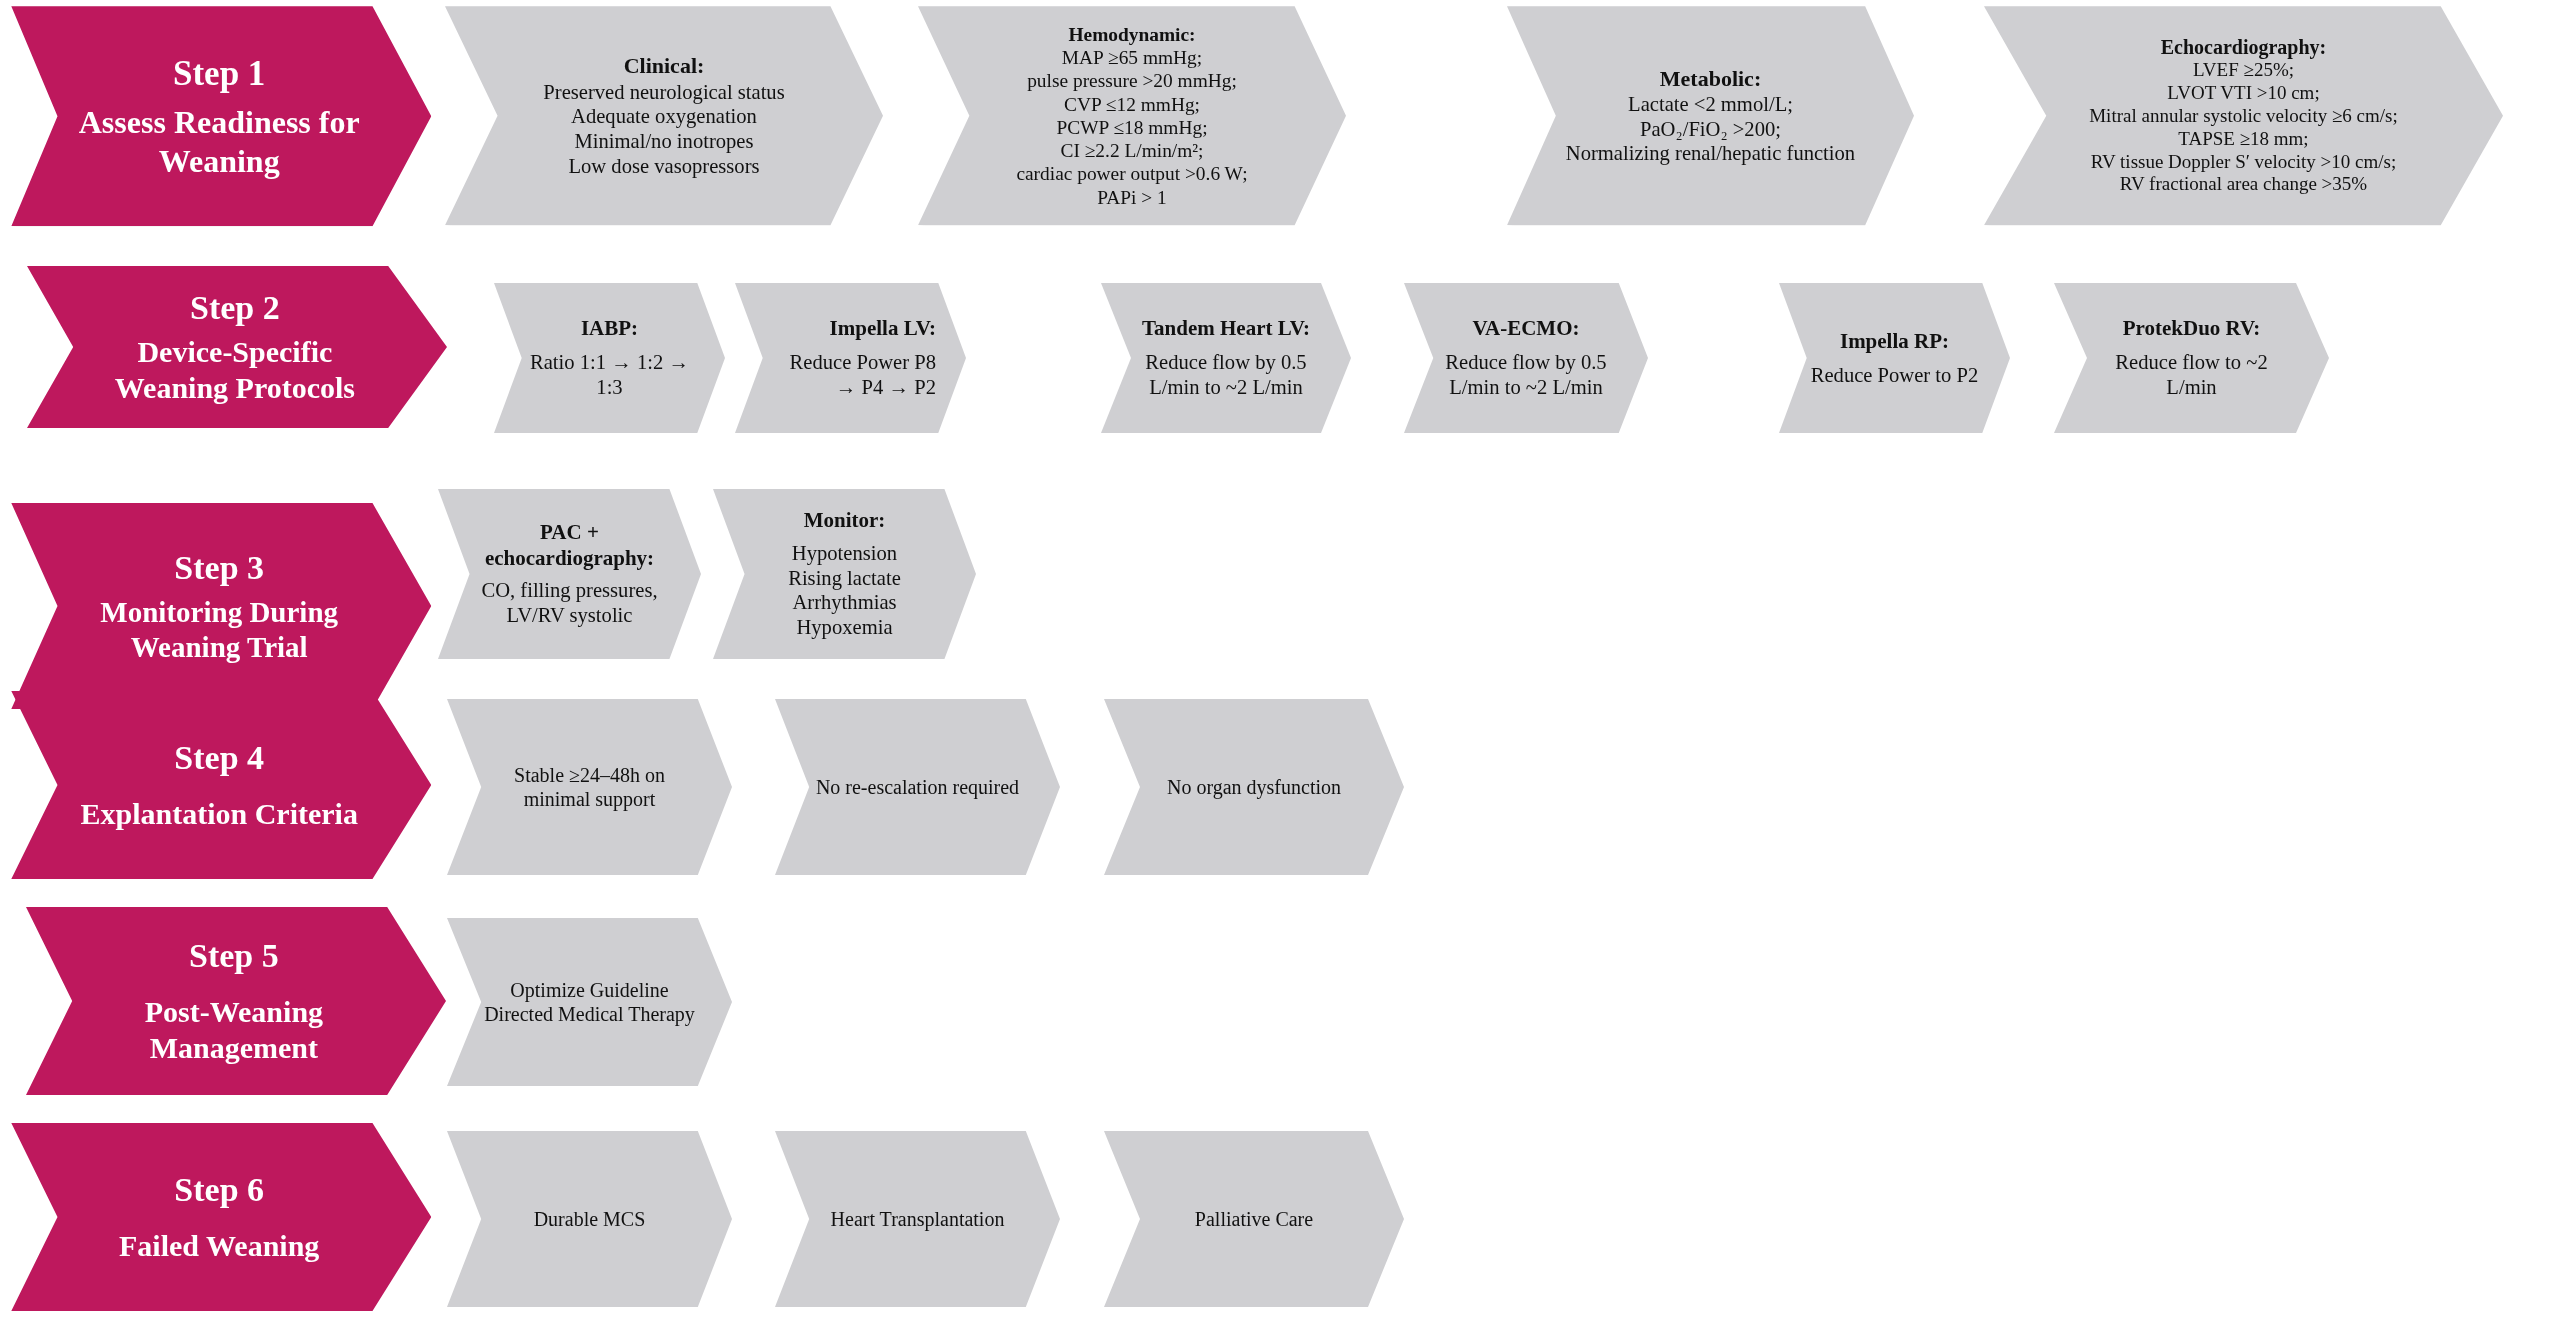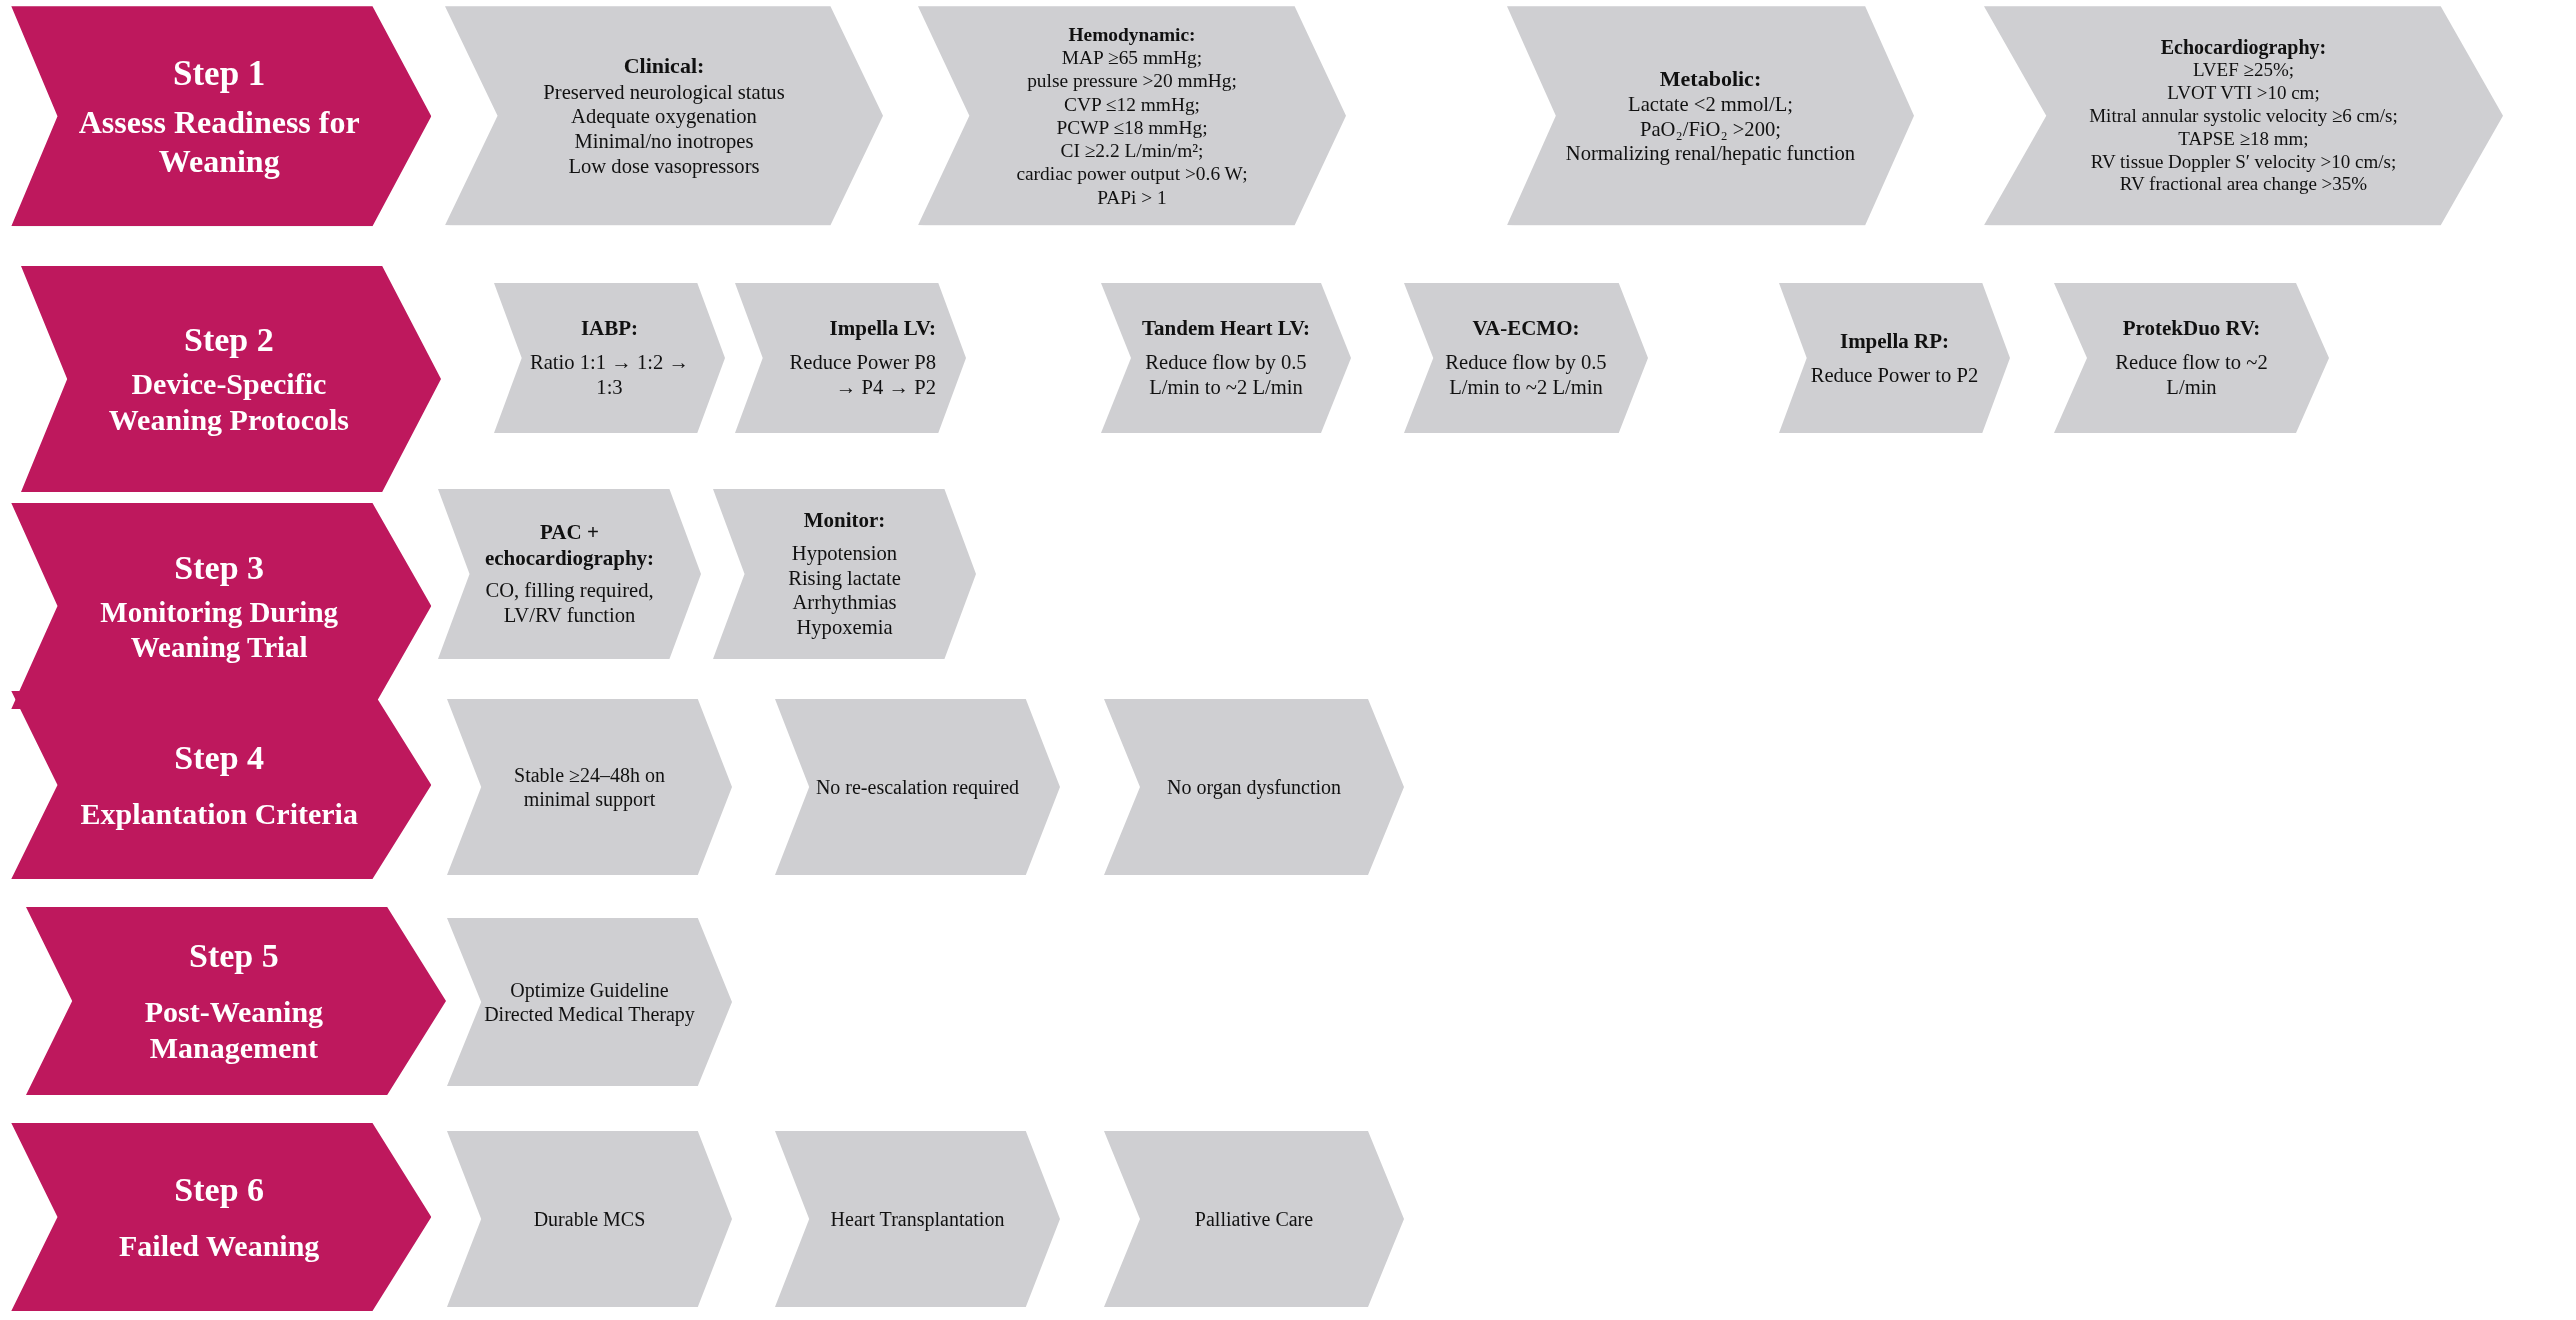--- a/index.html
+++ b/index.html
@@ -84,21 +84,21 @@
   #r1 .d3 { left: 1507px; top: 6.3px; width: 407px;  height: 219px; }
   #r1 .d4 { left: 1984px; top: 6.3px; width: 519px;  height: 219px; }
 
   #r1 .detail .d-head { font-size: 22px; }
   #r1 .detail .d-body { font-size: 20.6px; }
   #r1 .d2 .d-head, #r1 .d2 .d-body { font-size: 19.4px; }
   #r1 .d4 .d-head { font-size: 20px; }
   #r1 .d4 .d-body { font-size: 19px; }
 
   
-  #r2 .chev.step        { left: 21px;  top: 266px; width: 420px; height: 226px; }
+  #r2 .chev.step        { left: 27px;  top: 266px; width: 420px; height: 162px; }
   #r2 .step-num         { font-size: 34px; margin-bottom: 5px; }
   #r2 .step-title       { font-size: 30px; }
 
   #r2 .detail { top: 283px; height: 150px; }
   #r2 .e1 { left: 494px;  width: 231px; }
   #r2 .e2 { left: 735px; width: 231px; text-align: right; }
   #r2 .e3 { left: 1101px; width: 250px; }
   #r2 .e4 { left: 1404px; width: 244px; }
   #r2 .e5 { left: 1779px; width: 231px; }
   #r2 .e6 { left: 2054px; width: 275px; }
@@ -260,21 +260,21 @@
     <div class="chev step">
       <div class="inner">
         <span class="step-num">Step 3</span>
         <span class="step-title">Monitoring During Weaning Trial</span>
       </div>
     </div>
 
     <div class="chev detail f1">
       <div class="inner">
         <span class="d-head">PAC + echocardiography:</span>
-        <span class="d-body">CO, filling required, LV/RV function</span>
+        <span class="d-body">CO, filling pressures, LV/RV systolic</span>
       </div>
     </div>
 
     <div class="chev detail f2">
       <div class="inner">
         <span class="d-head">Monitor:</span>
         <span class="d-body">Hypotension</span>
         <span class="d-body">Rising lactate</span>
         <span class="d-body">Arrhythmias</span>
         <span class="d-body">Hypoxemia</span>

